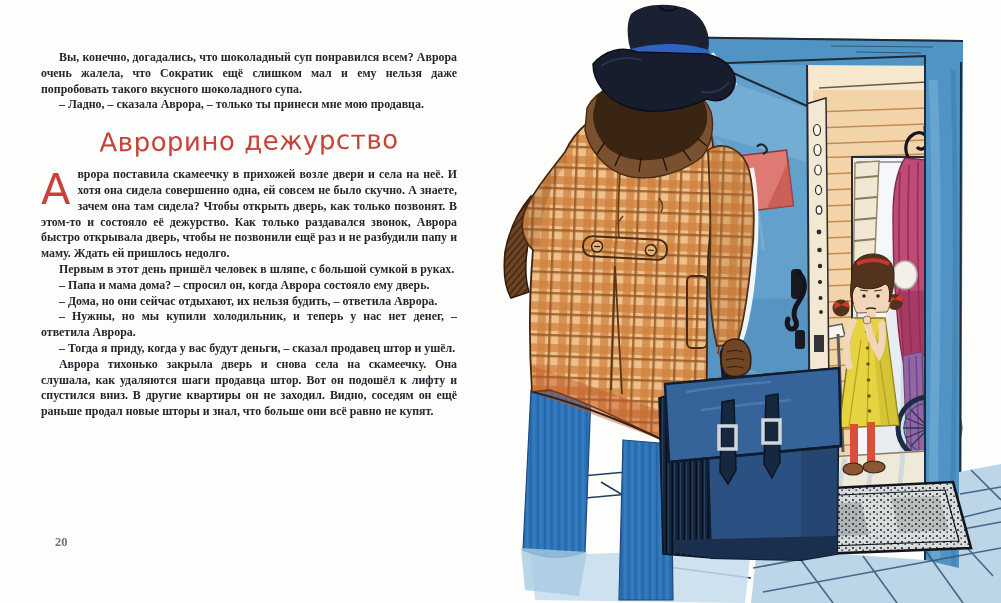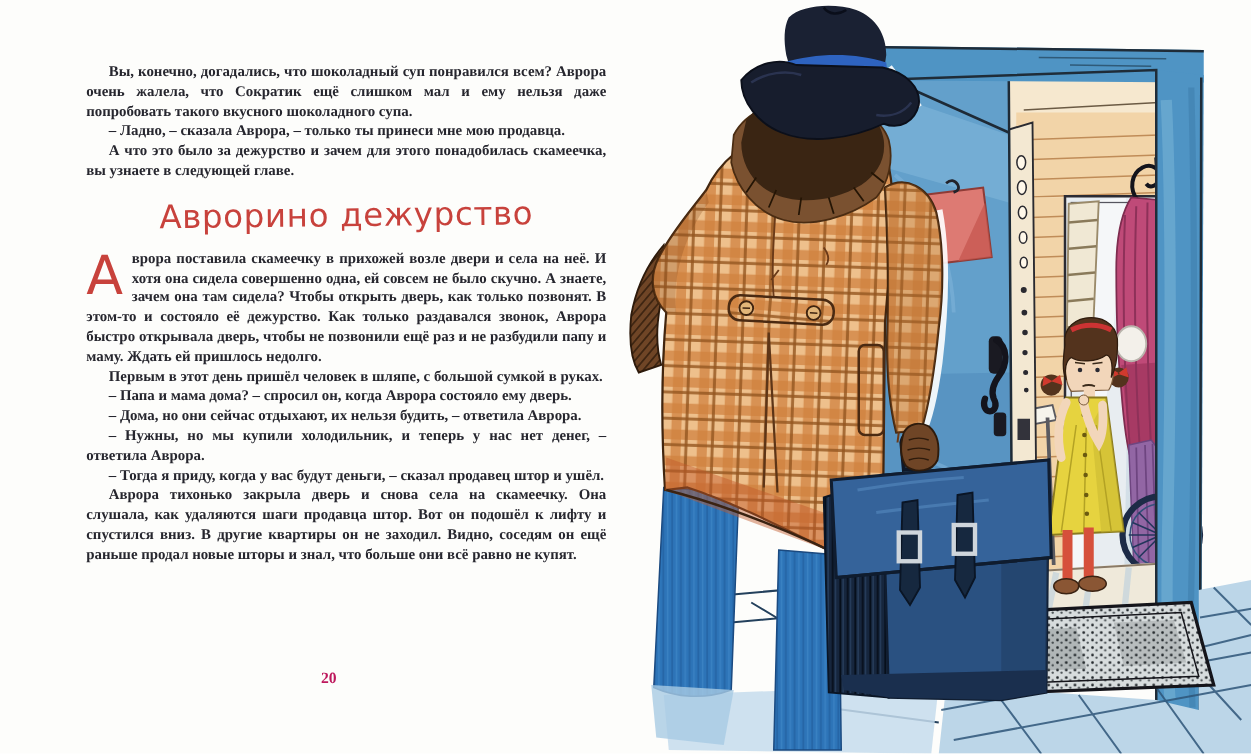--- a/index.html
+++ b/index.html
@@ -1,39 +1,38 @@
 <!DOCTYPE html>
 <html><head>
 <meta charset="utf-8">
 <style>
   html,body{margin:0;padding:0;background:#ffffff;}
   .spread{position:relative;width:1001px;height:603px;background:#fdfdfb;overflow:hidden;
           font-family:"Liberation Serif", serif;}
-  .text-col{position:absolute;left:69px;top:50px;width:416px;}
+  .text-col{position:absolute;left:41px;top:50px;width:416px;}
   .text-col p{margin:0;font-size:11.9px;line-height:15.8px;font-weight:600;color:#26262e;
               text-align:justify;text-indent:18px;}
   .text-col p.no-indent{text-indent:0;}
   h1.chapter{font-family:"DejaVu Sans", sans-serif;font-weight:400;font-size:26px;
              color:#c8423c;text-align:center;margin:13px 0 11px 0;letter-spacing:.5px;
              transform:rotate(-0.6deg);}
   .dropcap{float:left;font-family:"DejaVu Sans", sans-serif;color:#c8423c;font-size:43px;
            line-height:38px;padding:3px 7px 0 0;font-weight:400;}
-  .pageno{position:absolute;left:55px;top:535px;width:416px;text-align:center;
-          font-size:12.5px;font-weight:600;color:#be185d;}
+  .pageno{position:absolute;left:55px;top:535px;width:416px;
+          font-size:12.5px;font-weight:600;color:#737373;}
   .illus{position:absolute;left:501px;top:0;width:500px;height:603px;}
 </style>
 </head>
 <body>
 
 <div class="spread">
 
   <div class="text-col">
     <p>Вы, конечно, догадались, что шоколадный суп понравился всем? Аврора очень жалела, что Сократик ещё слишком мал и ему нельзя даже попробовать такого вкусного шоколадного супа.</p>
     <p>– Ладно, – сказала Аврора, – только ты принеси мне мою продавца.</p>
-    <p>А что это было за дежурство и зачем для этого понадобилась скамеечка, вы узнаете в следующей главе.</p>
 
     <h1 class="chapter">Аврорино дежурство</h1>
 
     <p class="no-indent"><span class="dropcap">А</span><span>врора поставила скамеечку в прихожей возле двери и села на неё. И хотя она сидела совершенно одна, ей совсем не было скучно. А знаете, зачем она там сидела? Чтобы открыть дверь, как только позвонят. В этом-то и состояло её дежурство. Как только раздавался звонок, Аврора быстро открывала дверь, чтобы не позвонили ещё раз и не разбудили папу и маму. Ждать ей пришлось недолго.</span></p>
     <p>Первым в этот день пришёл человек в шляпе, с большой сумкой в руках.</p>
     <p>– Папа и мама дома? – спросил он, когда Аврора состояло ему дверь.</p>
     <p>– Дома, но они сейчас отдыхают, их нельзя будить, – ответила Аврора.</p>
     <p>– Нужны, но мы купили холодильник, и теперь у нас нет денег, – ответила Аврора.</p>
     <p>– Тогда я приду, когда у вас будут деньги, – сказал продавец штор и ушёл.</p>
     <p>Аврора тихонько закрыла дверь и снова села на скамеечку. Она слушала, как удаляются шаги продавца штор. Вот он подошёл к лифту и спустился вниз. В другие квартиры он не заходил. Видно, соседям он ещё раньше продал новые шторы и знал, что больше они всё равно не купят.</p>

